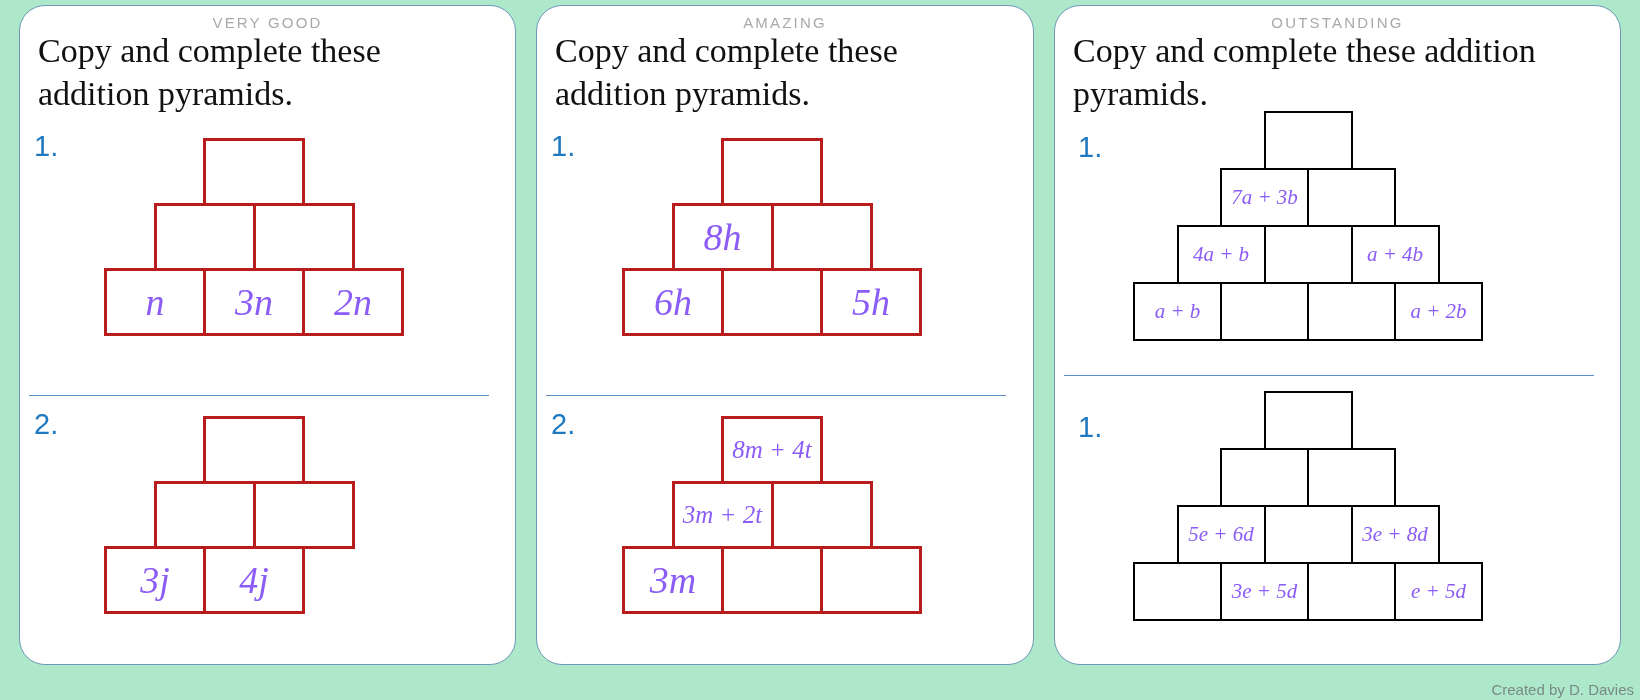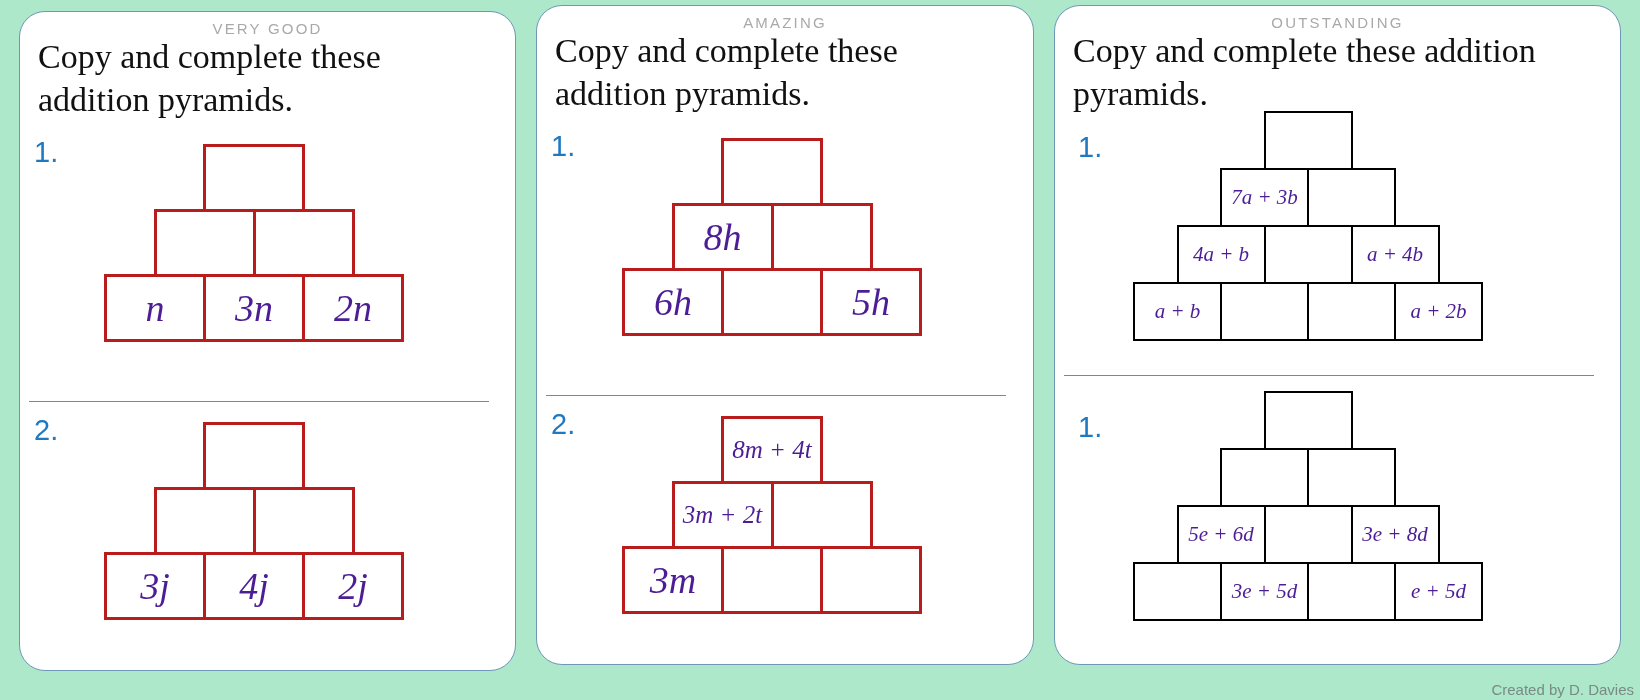--- a/index.html
+++ b/index.html
@@ -20,21 +20,21 @@
   }
 
   
   .card {
     position: absolute;
     background: #ffffff;
     border: 1px solid #6E97B8;
     border-radius: 26px;
     overflow: hidden;
   }
-  #card-1 { left: 19px;   top: 11px;  width: 497px;  height: 660px; }
+  #card-1 { left: 19px;   top: 5px;  width: 497px;  height: 660px; }
   #card-2 { left: 536px;  top: 5px;  width: 498px;  height: 660px; }
   #card-3 { left: 1054px; top: 5px;  width: 567px;  height: 660px; }
 
   
   .banner {
     position: absolute;
     top: 8px;
     left: 0; right: 0;
     text-align: center;
     font-size: 15px;
@@ -82,21 +82,21 @@
   .cell {
     display: flex;
     align-items: center;
     justify-content: center;
     background: #ffffff;
     position: relative;
   }
   .cell .txt {
     font-family: "Liberation Serif", serif;
     font-style: italic;
-    color: #4c1d95;
+    color: #8b5cf6;
     white-space: nowrap;
   }
 
   
   .big .cell {
     width: 102px; height: 68px;
     border: 3px solid #b91c1c;
     margin-right: -3px;
   }
   .big .prow { margin-bottom: -3px; }
@@ -179,23 +179,20 @@
           <div class="cell"></div>
           <div class="cell"></div>
         </div>
         <div class="prow" style="margin-left: 0px;">
           <div class="cell">
             <span class="txt">3j</span>
           </div>
           <div class="cell">
             <span class="txt">4j</span>
           </div>
-          <div class="cell">
-            <span class="txt">2j</span>
-          </div>
         </div>
       </div>
   </div>
 
   <div class="card" id="card-2">
     <div class="banner">AMAZING</div>
     <div class="heading">Copy and complete these addition pyramids.</div>
 
     <div class="qnum" style="left:14px; top:124px;">1.</div>
     <div class="pyramid big" id="pyr-2-1" style="left:85px; top:132px;">

